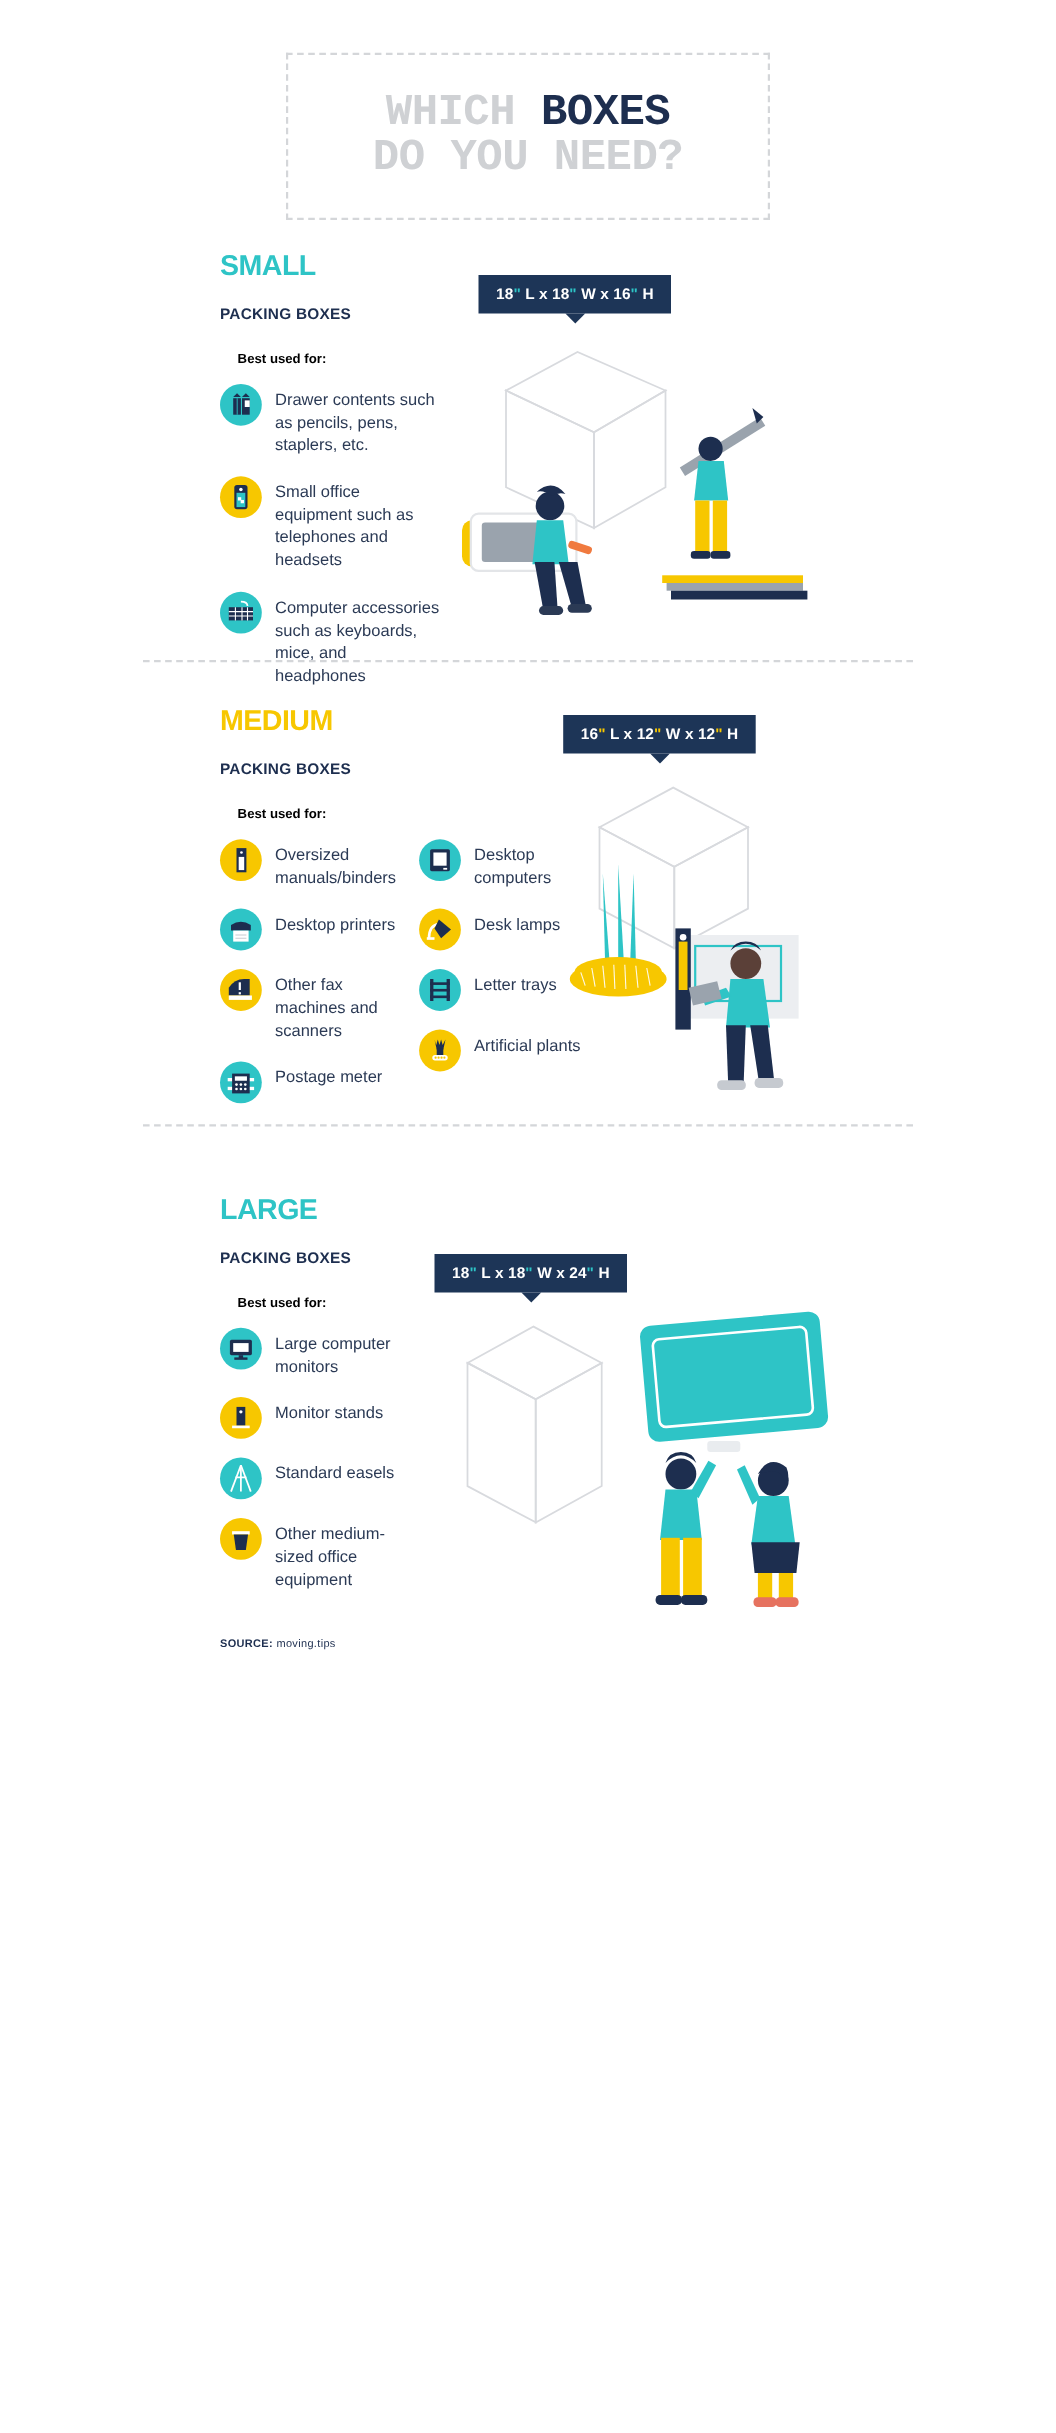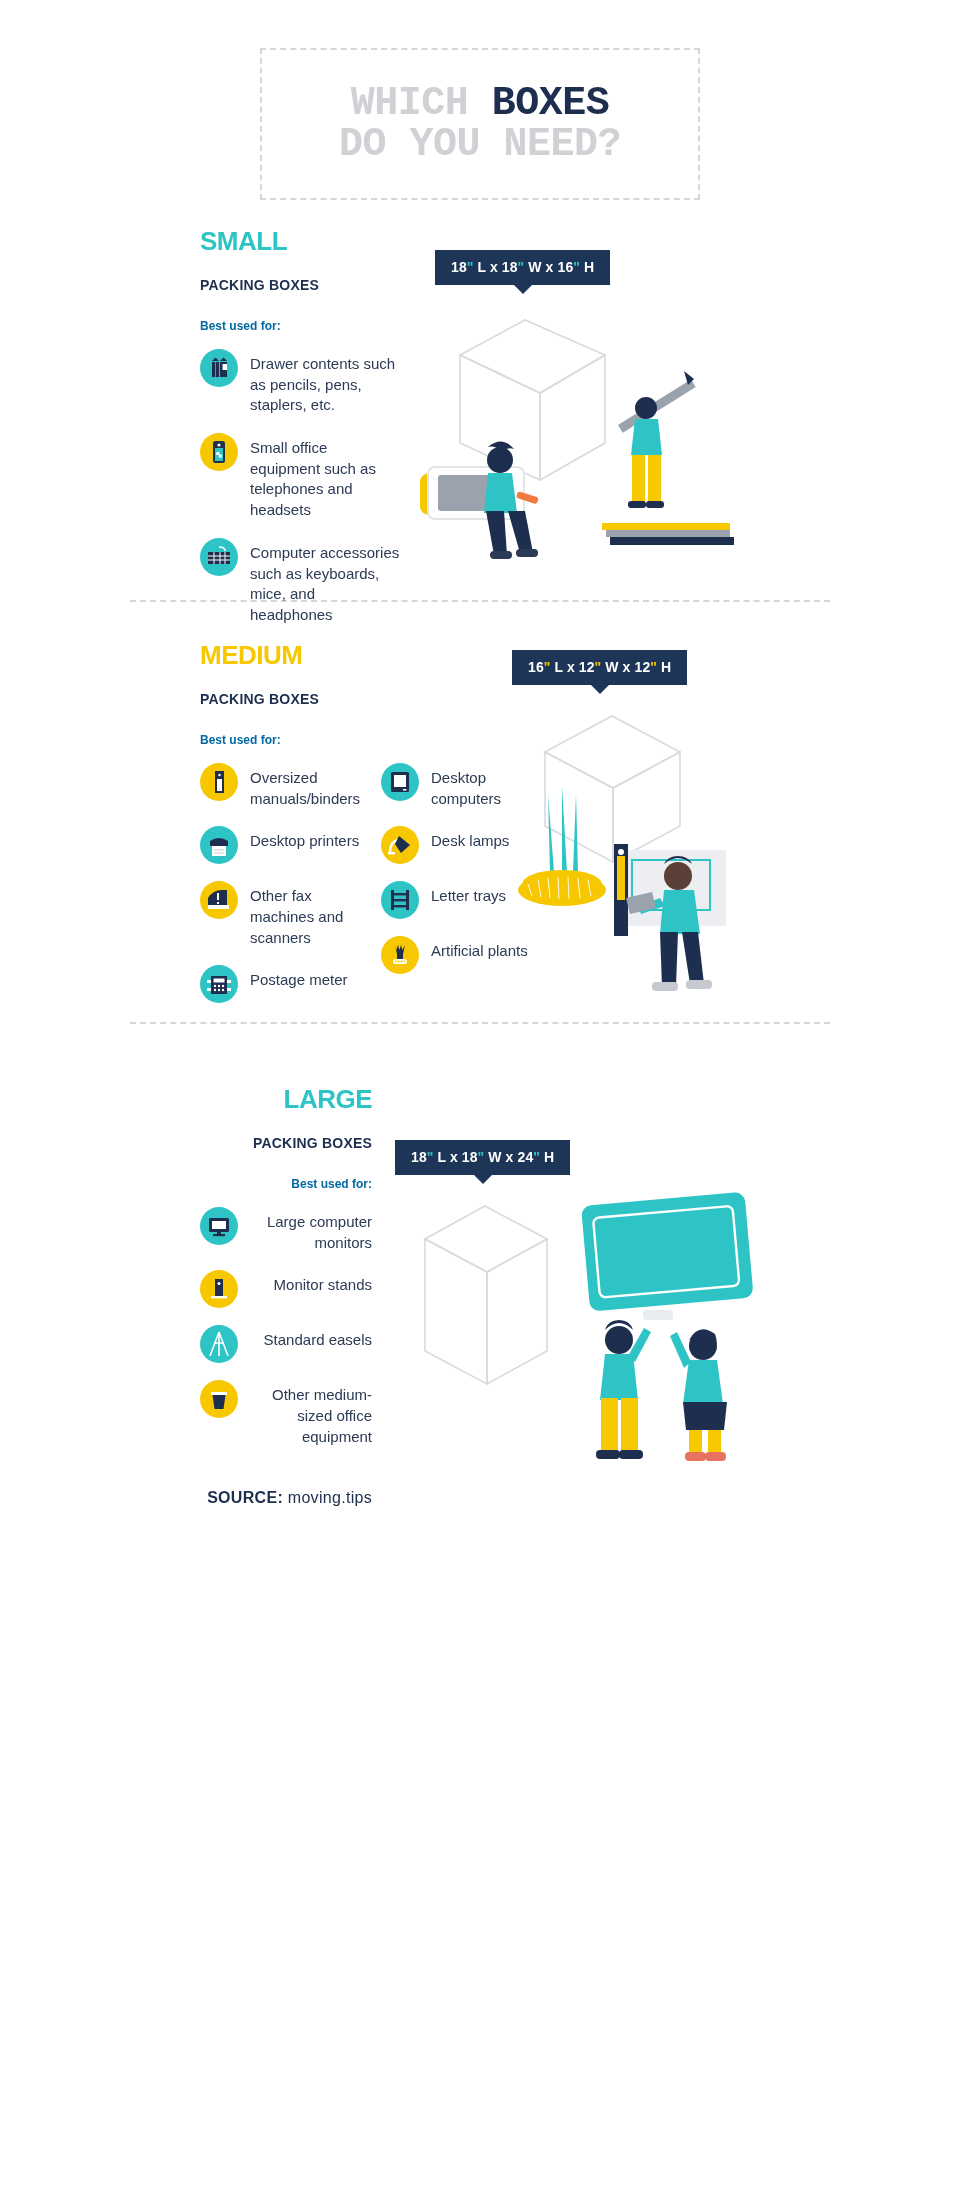--- a/index.html
+++ b/index.html
@@ -31,21 +31,21 @@
   
   .section { position: relative; width: 700px; margin: 0 auto; }
   .sec-inner { position: relative; }
   .divider {
     width: 700px; margin: 0 auto;
     border-top: 2px dashed #d4d6d9;
   }
 
   .sec-heading { font-size: 26px; font-weight: bold; letter-spacing: -0.5px; line-height: 1; }
   .sec-sub { font-size: 14px; font-weight: bold; color: #1d2e4f; letter-spacing: 0.2px; margin-top: 23px; }
-  .best-used { font-size: 12px; font-weight: bold; color: #0369a1; margin-top: 26px; }
+  .best-used { font-size: 12px; font-weight: bold; color: #000000; margin-top: 26px; margin-left: 16px; }
 
   .teal { color: #2ec4c6; }
   .yellow { color: #f7c700; }
 
   
   .bul-list { margin-top: 16px; }
   .bul-cols { display: flex; gap: 9px; }
   .bul-col { width: 172px; }
   .bullet { display: flex; align-items: flex-start; margin-bottom: 17px; }
   .bullet .ico {
@@ -75,21 +75,21 @@
   .badge .tail {
     position: absolute; bottom: -9px; left: 50%; margin-left: -9px;
     width: 0; height: 0;
     border-left: 9px solid transparent;
     border-right: 9px solid transparent;
     border-top: 9px solid #1d3557;
   }
 
   .art { position: absolute; }
 
-  .source { font-size: 16px; font-weight: bold; color: #1d2e4f; letter-spacing: 0.3px; }
+  .source { font-size: 10px; font-weight: bold; color: #1d2e4f; letter-spacing: 0.3px; }
   .source span.val { font-weight: normal; }
 </style>
 </head>
 <body>
 
 <div class="page">
 
   <div class="header-wrap inner">
     <div class="title-box">
       <div class="title-line">
@@ -375,21 +375,21 @@
             <rect x="186" y="286" width="26" height="9" rx="4" fill="#c6cad0"></rect>
           </g>
         </svg>
       </div>
 
     </div>
   </div>
 
   <div class="divider"></div>
 
-  <div class="section" style="height:490px;text-align:right;">
+  <div class="section" style="height:490px;">
     <div class="sec-inner">
 
       <div style="position:absolute; left:70px; top:62px;">
         <div class="sec-heading teal">LARGE</div>
         <div class="sec-sub">PACKING BOXES</div>
         <div class="best-used">Best used for:</div>
 
         <div class="bul-list">
 
           <div class="bullet">

